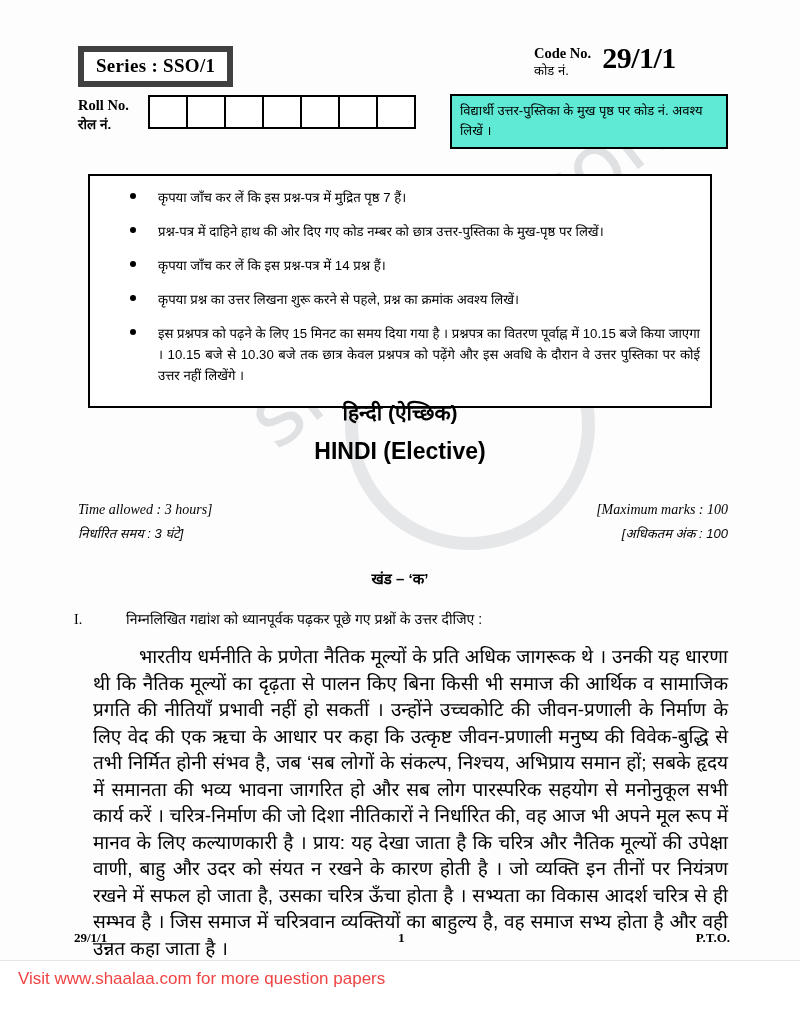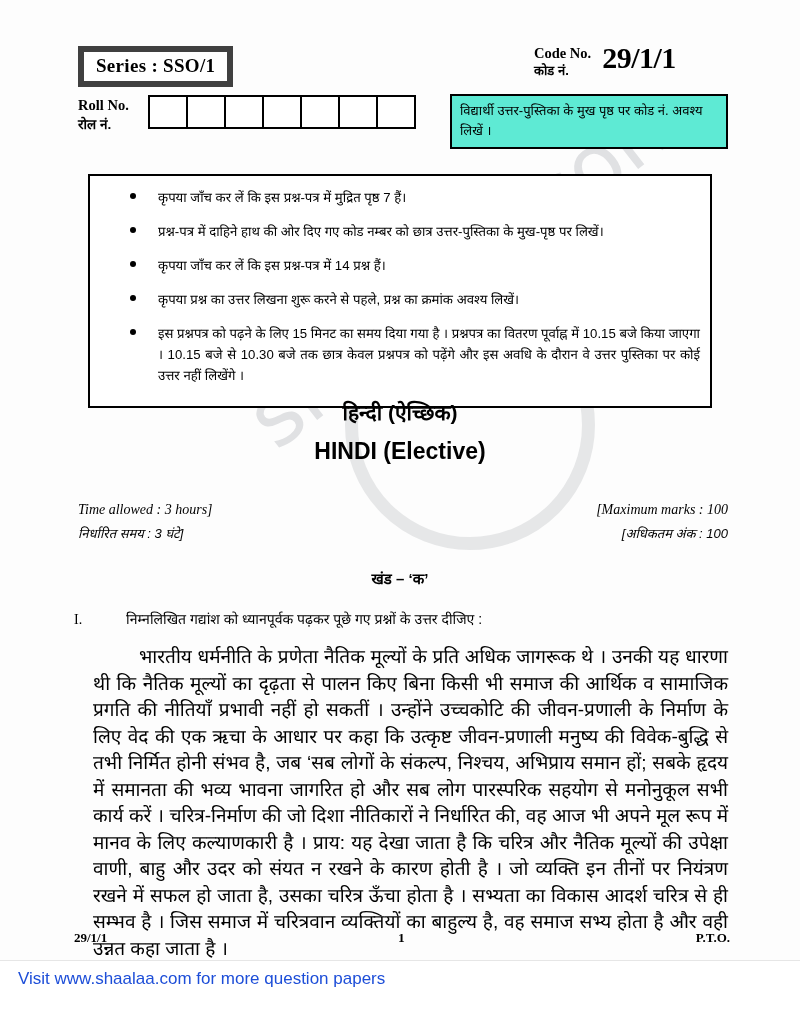--- a/index.html
+++ b/index.html
@@ -101,21 +101,21 @@
     display: flex;
     align-items: flex-start;
   }
   .code-labels {
     font-size: 14.5px;
     font-weight: bold;
     line-height: 17px;
     padding-top: 3px;
     font-family: "Liberation Serif", serif;
   }
-  .code-labels .hi { font-family: "Liberation Sans", sans-serif; font-size: 13px; font-weight: 700; }
+  .code-labels .hi { font-family: "Liberation Sans", sans-serif; font-size: 13px; font-weight: 400; }
   .code-value {
     font-size: 30px;
     font-weight: bold;
     margin-left: 11px;
     line-height: 32px;
     letter-spacing: -0.5px;
     font-family: "Liberation Serif", serif;
   }
 
   
@@ -267,21 +267,21 @@
     height: 50px;
     background: #ffffff;
     border-top: 1px solid #e6e6e6;
   }
   .banner-text {
     position: absolute;
     left: 18px;
     top: 8px;
     font-family: "Liberation Sans", sans-serif;
     font-size: 17px;
-    color: #1d4ed8;
+    color: #ef4444;
   }
 </style>
 </head>
 <body>
 
 <div id="page">
 
   <div class="wm-layer">
     <div class="wm-ring"></div>
     <div class="wm-text">shaalaa.com</div>

